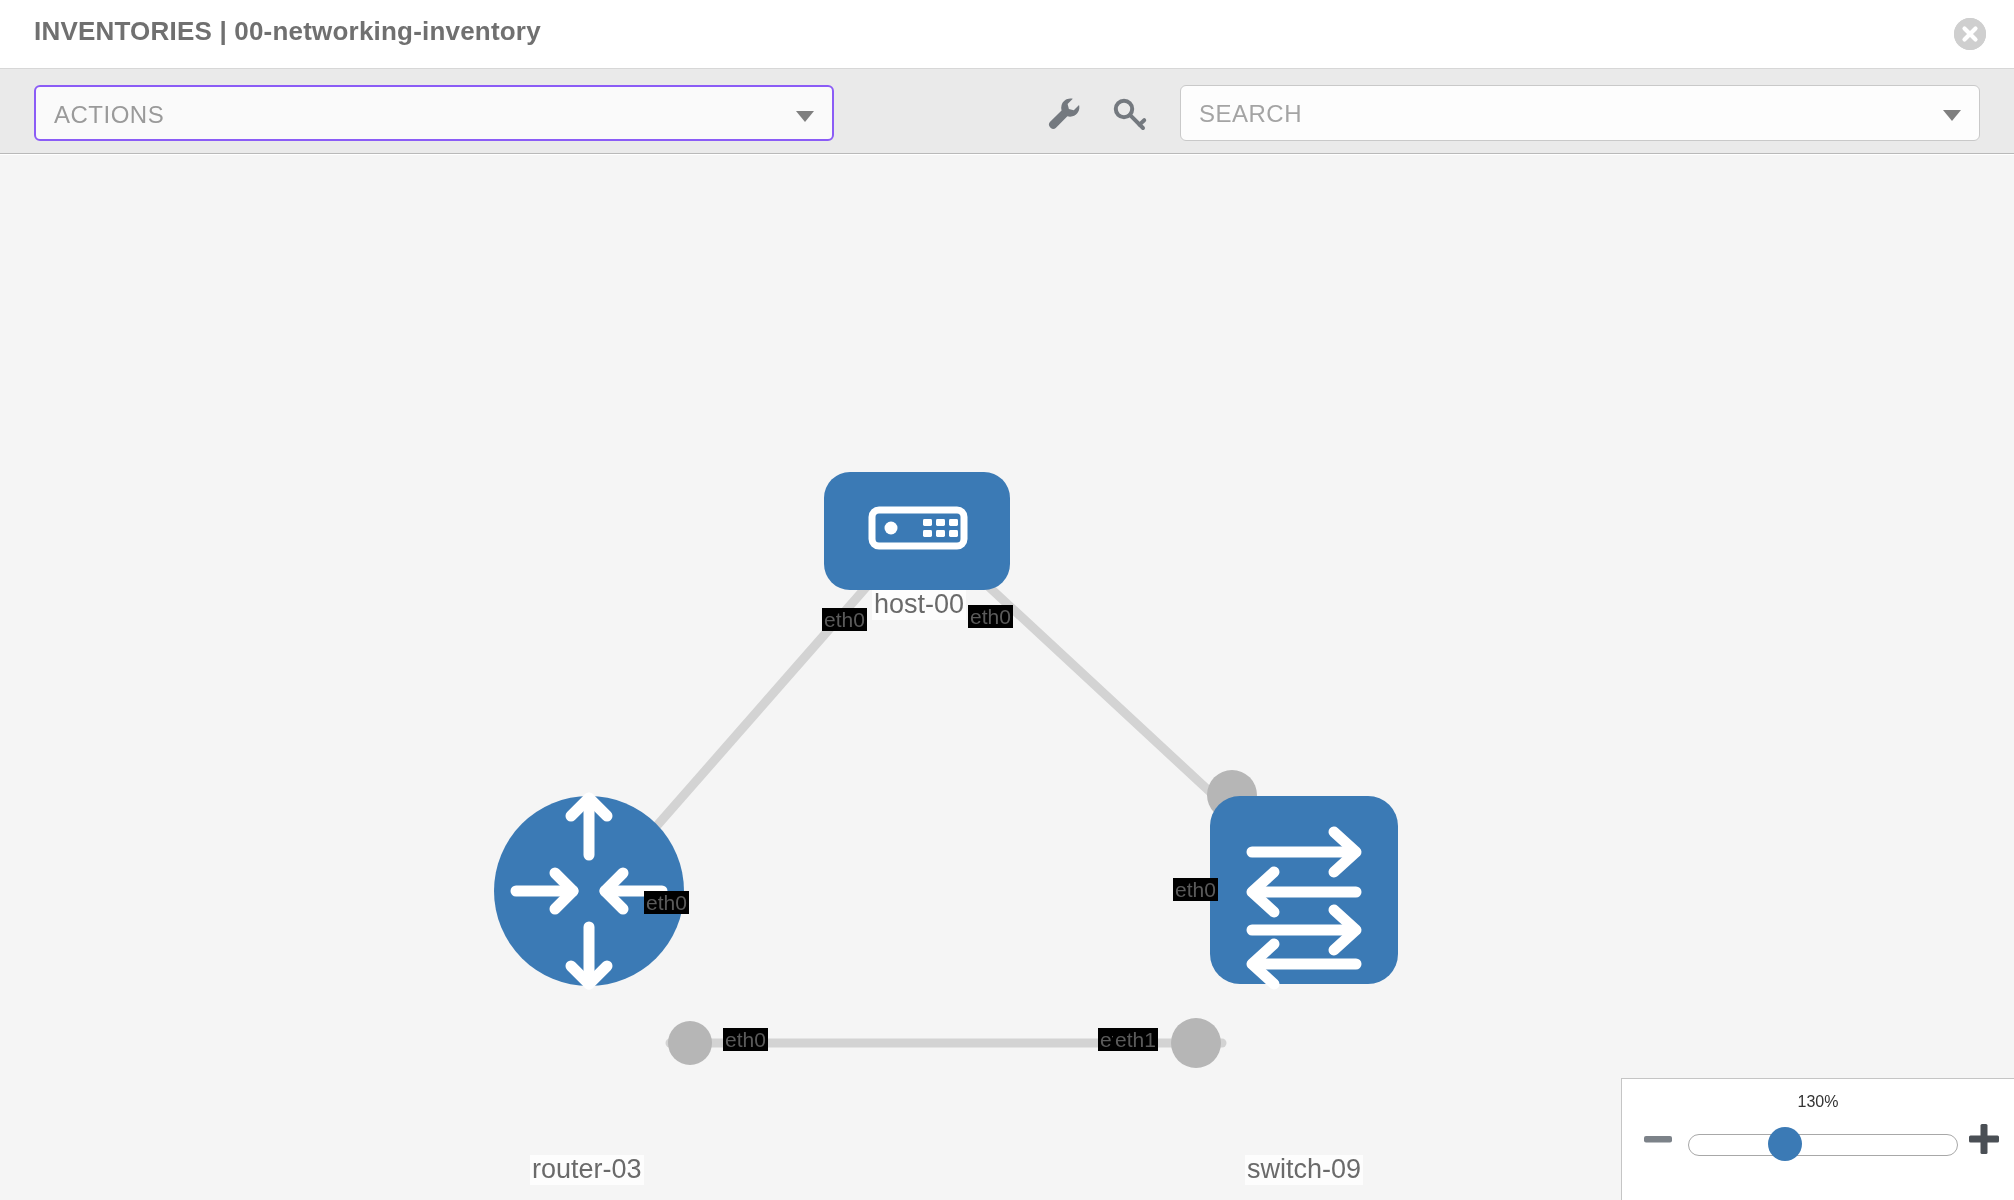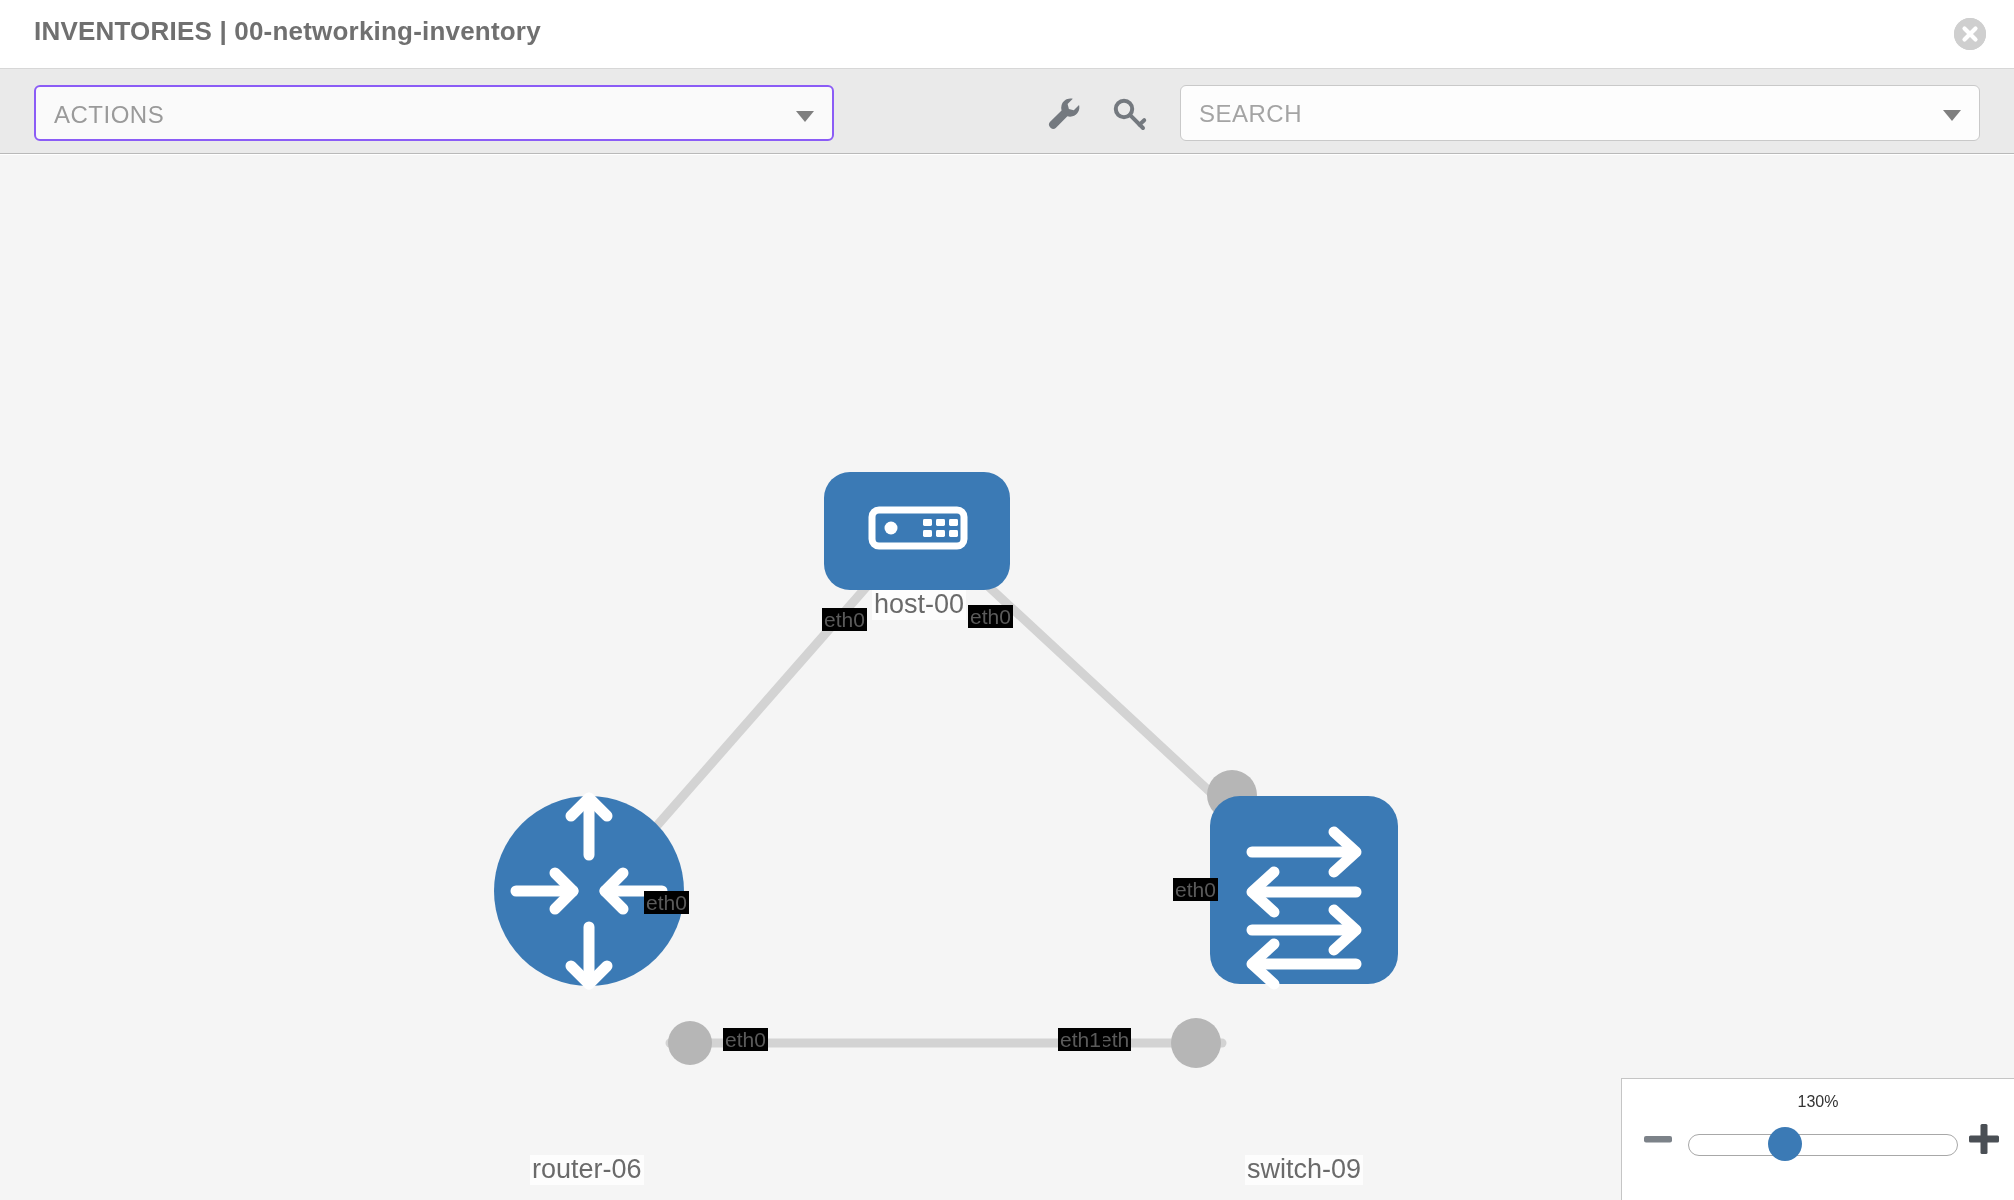--- a/index.html
+++ b/index.html
@@ -297,37 +297,37 @@
           <path d="M1334 755 L1356 775 L1334 795"></path>
 
           <path d="M1356 809 L1254 809"></path>
           <path d="M1274 789 L1252 809 L1274 829"></path>
         </g>
       </g>
     </svg>
 
     <div class="node-name" style="left:872px; top:435px;">host-00</div>
 
-    <div class="node-name" style="left:530px; top:1000px;">router-06</div>
+    <div class="node-name" style="left:530px; top:1000px;">router-03</div>
 
     <div class="node-name" style="left:1245px; top:1000px;">switch-09</div>
 
     <div class="if-label" style="left:822px; top:453px;">eth0</div>
 
     <div class="if-label" style="left:968px; top:450px;">eth0</div>
 
     <div class="if-label" style="left:644px; top:736px;">eth0</div>
 
     <div class="if-label" style="left:1173px; top:723px;">eth0</div>
 
     <div class="if-label" style="left:723px; top:873px;">eth0</div>
 
     <div class="if-label" style="left:1098px; top:873px;">eth</div>
 
-    <div class="if-label" style="left:1058px; top:873px;text-align:right;">eth1</div>
+    <div class="if-label" style="left:1113px; top:873px;text-align:right;">eth1</div>
   </div>
 
   <div class="zoom-widget">
     <div class="zoom-pct">130%</div>
 
     <div class="zoom-minus">
       <svg width="40" height="40" viewBox="0 0 40 40" aria-hidden="true">
         <rect x="6" y="17" width="28" height="6.5" rx="2" fill="#7c8289"></rect>
       </svg>
     </div>

